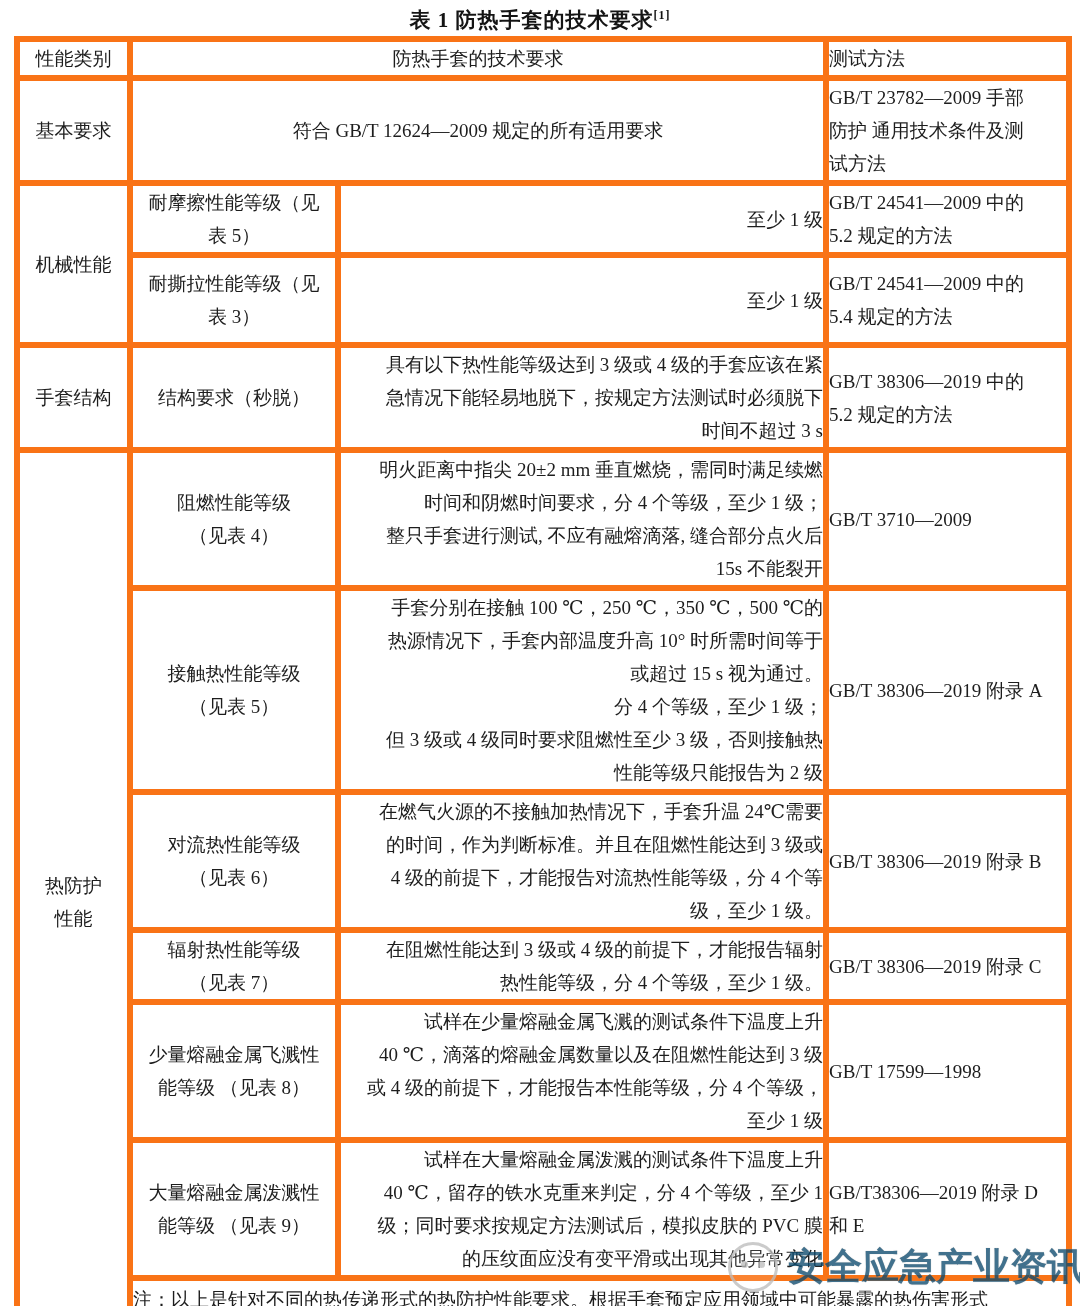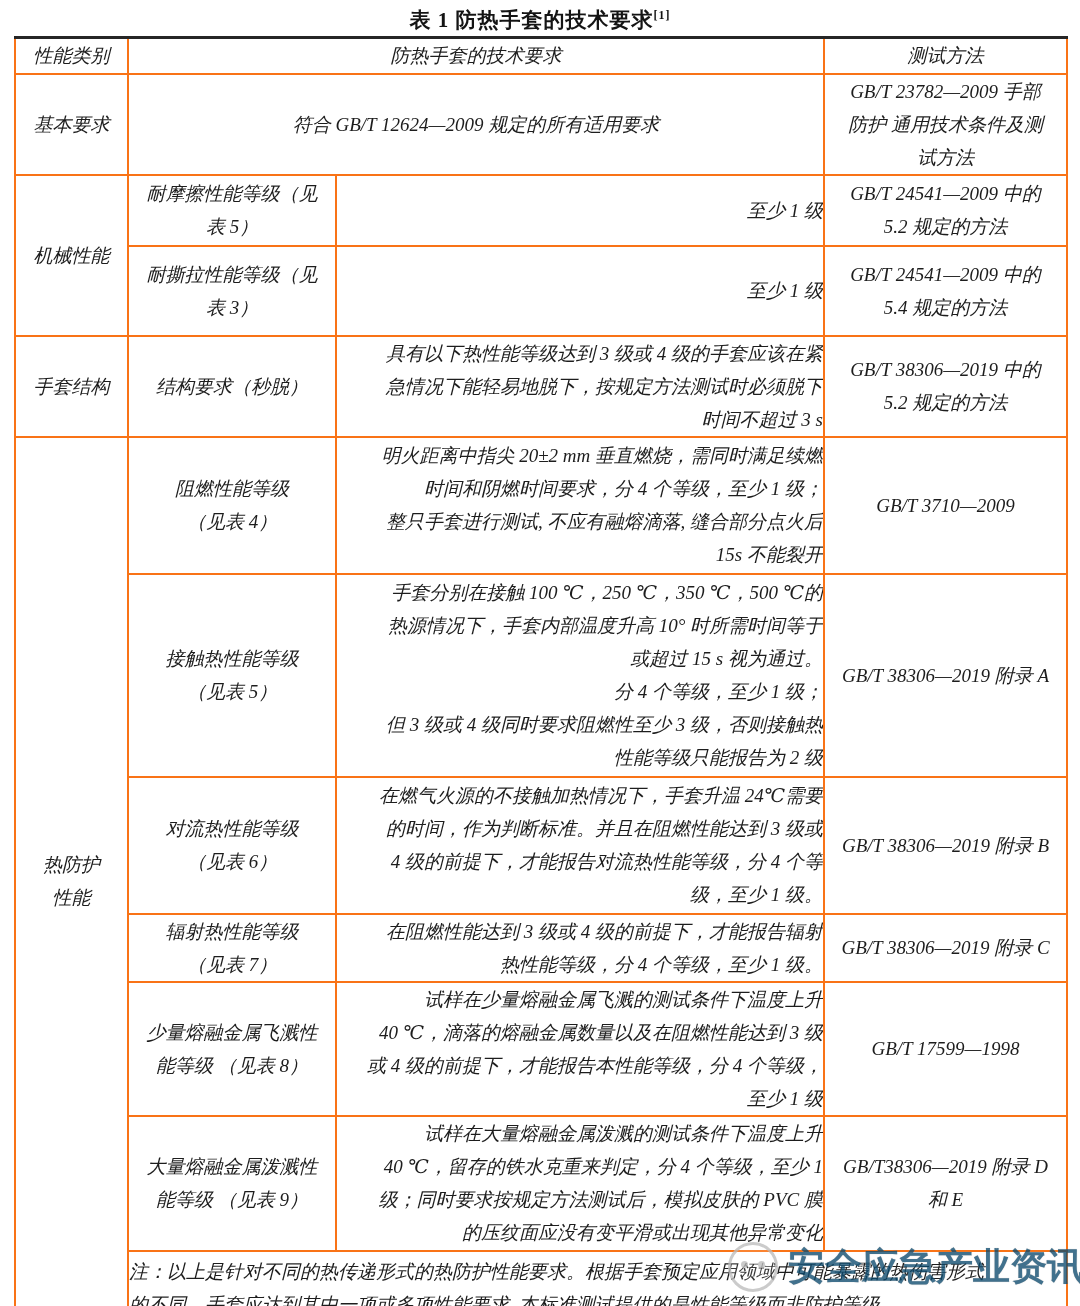--- a/index.html
+++ b/index.html
@@ -21,34 +21,33 @@
   table.tbl{
     position:absolute;top:36px;left:14px;
     width:1052px;
     border-collapse:collapse;
     table-layout:fixed;
     border:2px solid #262626;
     border-top-width:3px;
     border-bottom-width:3px;
   }
   table.tbl td{
-    border:2px solid #f97316;
+    border:6px solid #f97316;
     vertical-align:middle;
     font-size:19px;
     line-height:33px;
     white-space:pre-line;
     padding:0;
     overflow:hidden;
     color:#1d1d1d;
-    font-style:italic;
   }
   td.c1{text-align:center;padding:0 4px;}
   td.c2{text-align:center;padding:0 6px 0 13px;}
   td.c3{text-align:right;padding:0 4px 0 12px;font-size:18.5px;}
-  td.c4{text-align:center;padding:0 4px 0 12px;}
+  td.c4{text-align:left;padding:0 4px 0 12px;}
   td.note{
     text-align:left;padding:2px 10px 2px 12px;
     line-height:37px;font-size:19px;margin-top:36px;
   }
   .watermark{
     position:absolute;top:1236px;left:728px;
     width:352px;height:62px;
     display:flex;align-items:center;
     pointer-events:none;
     opacity:0.78;

